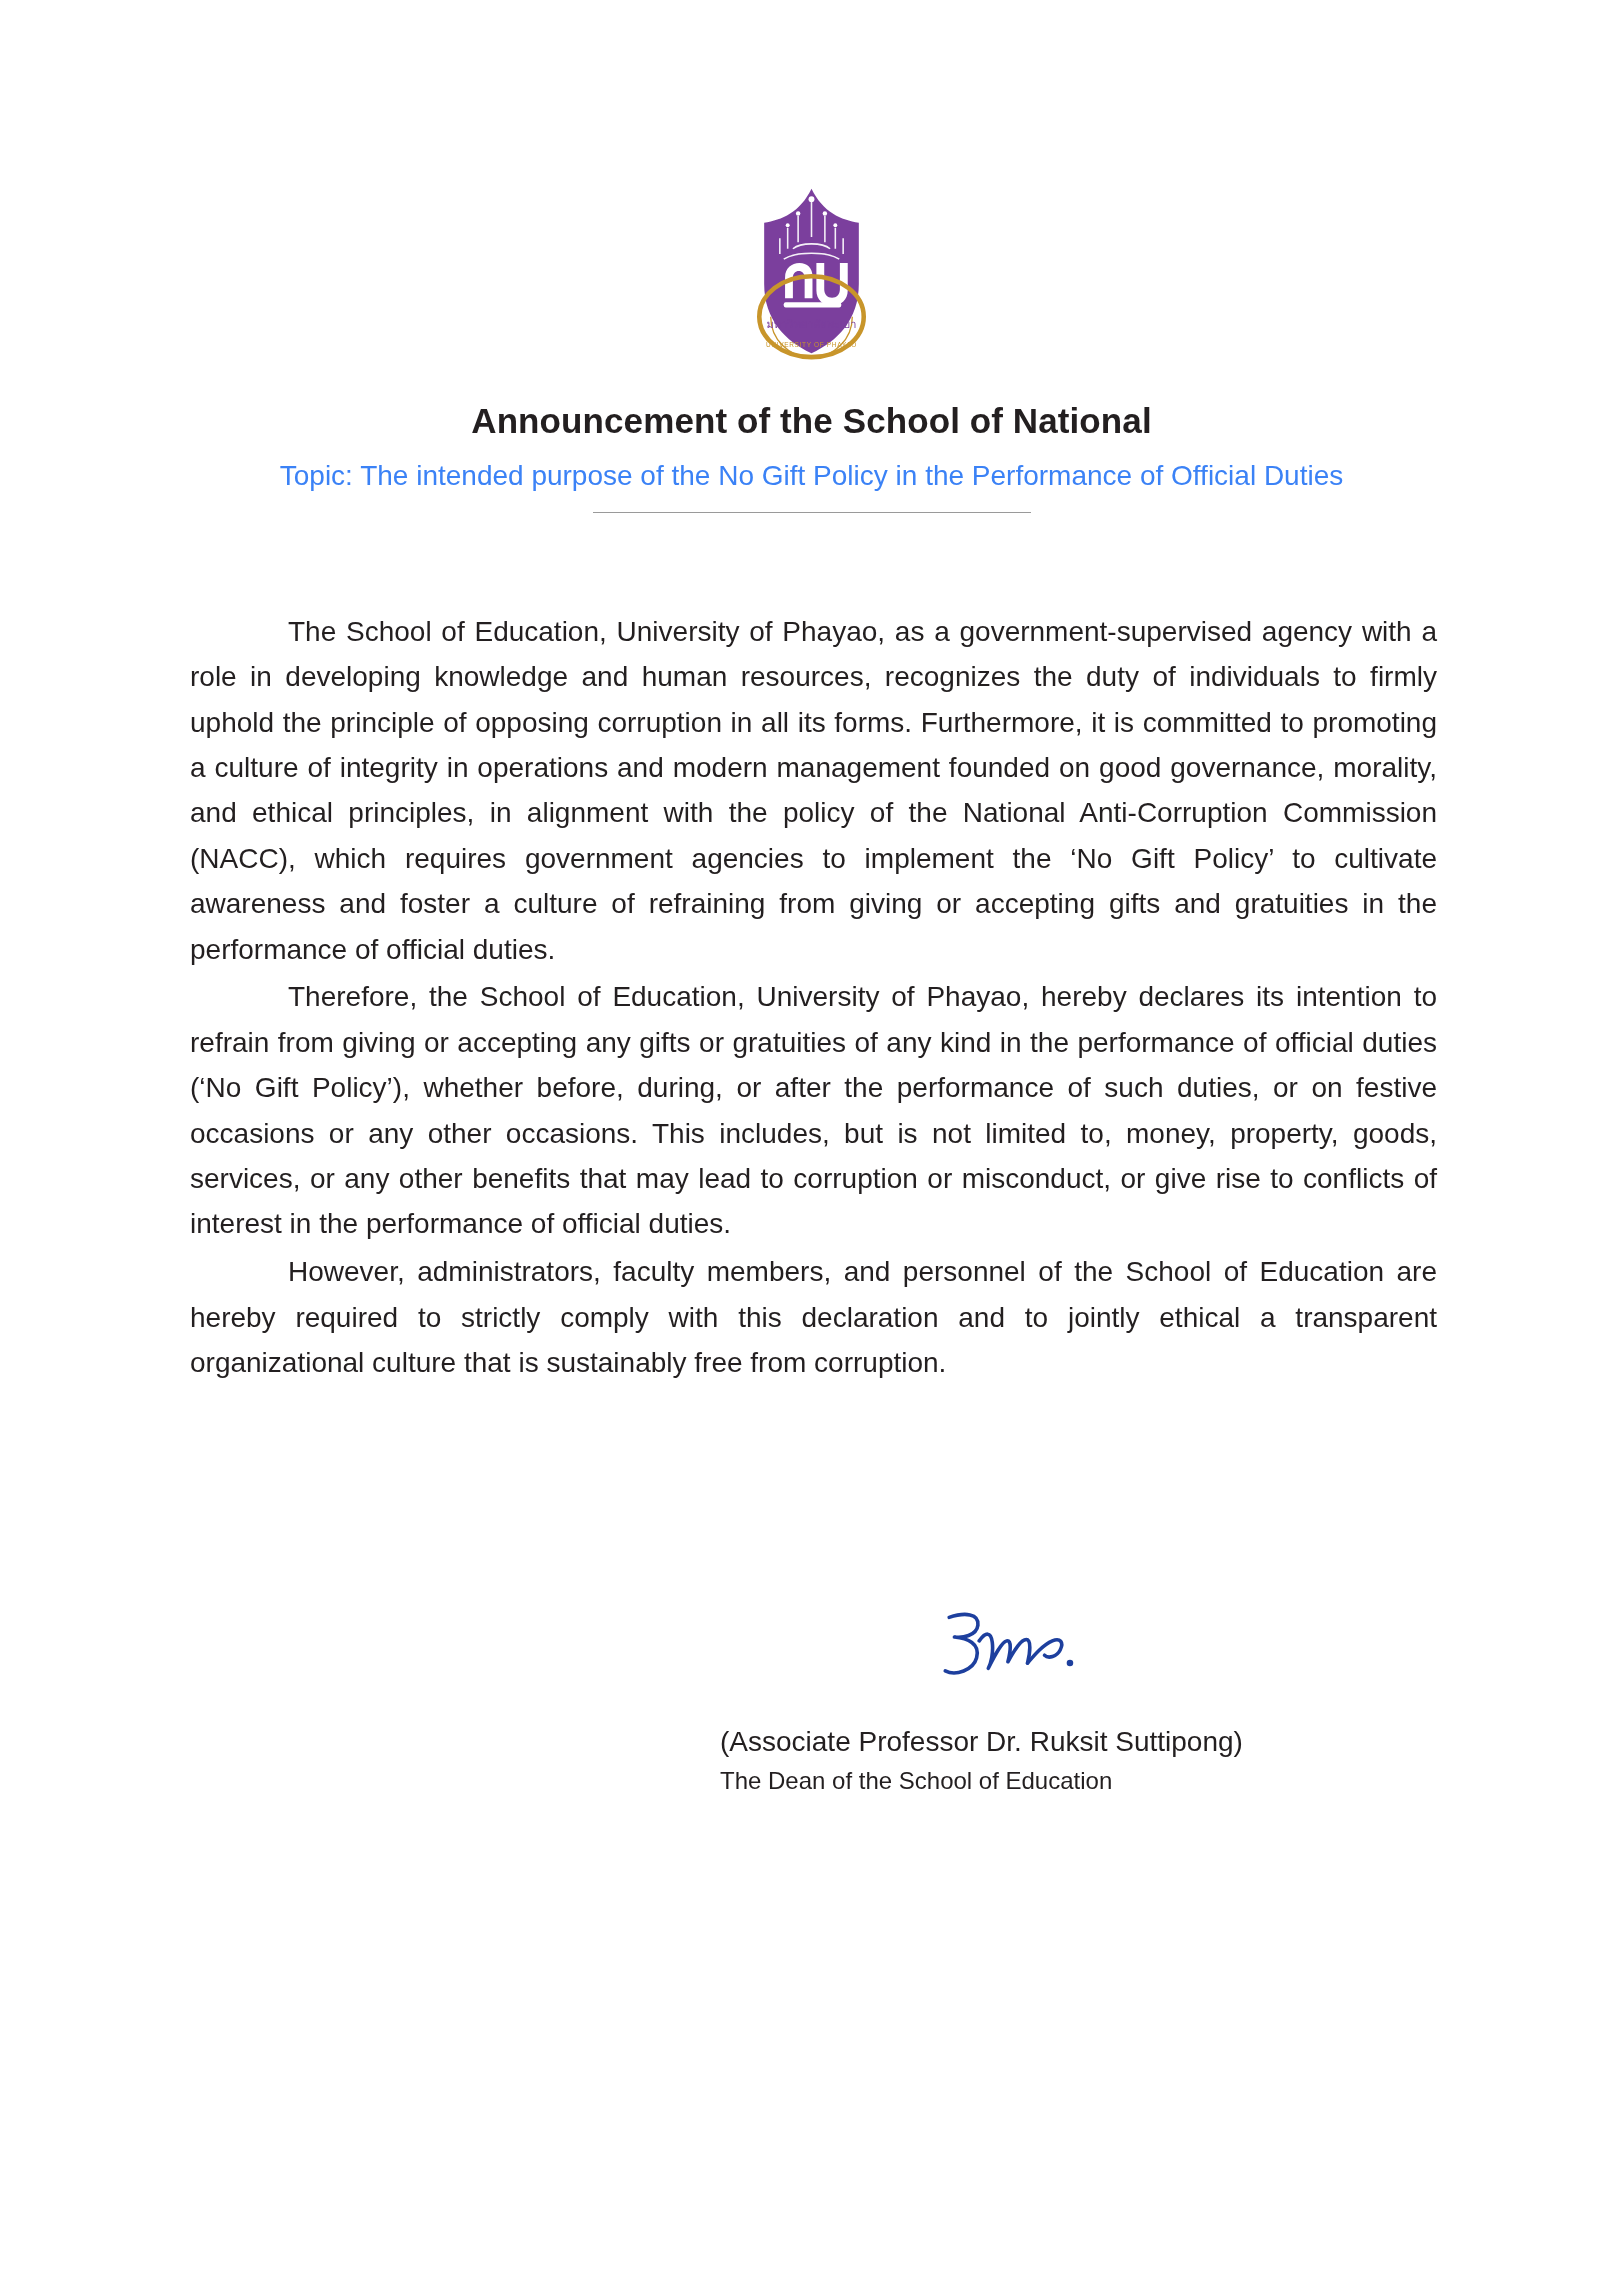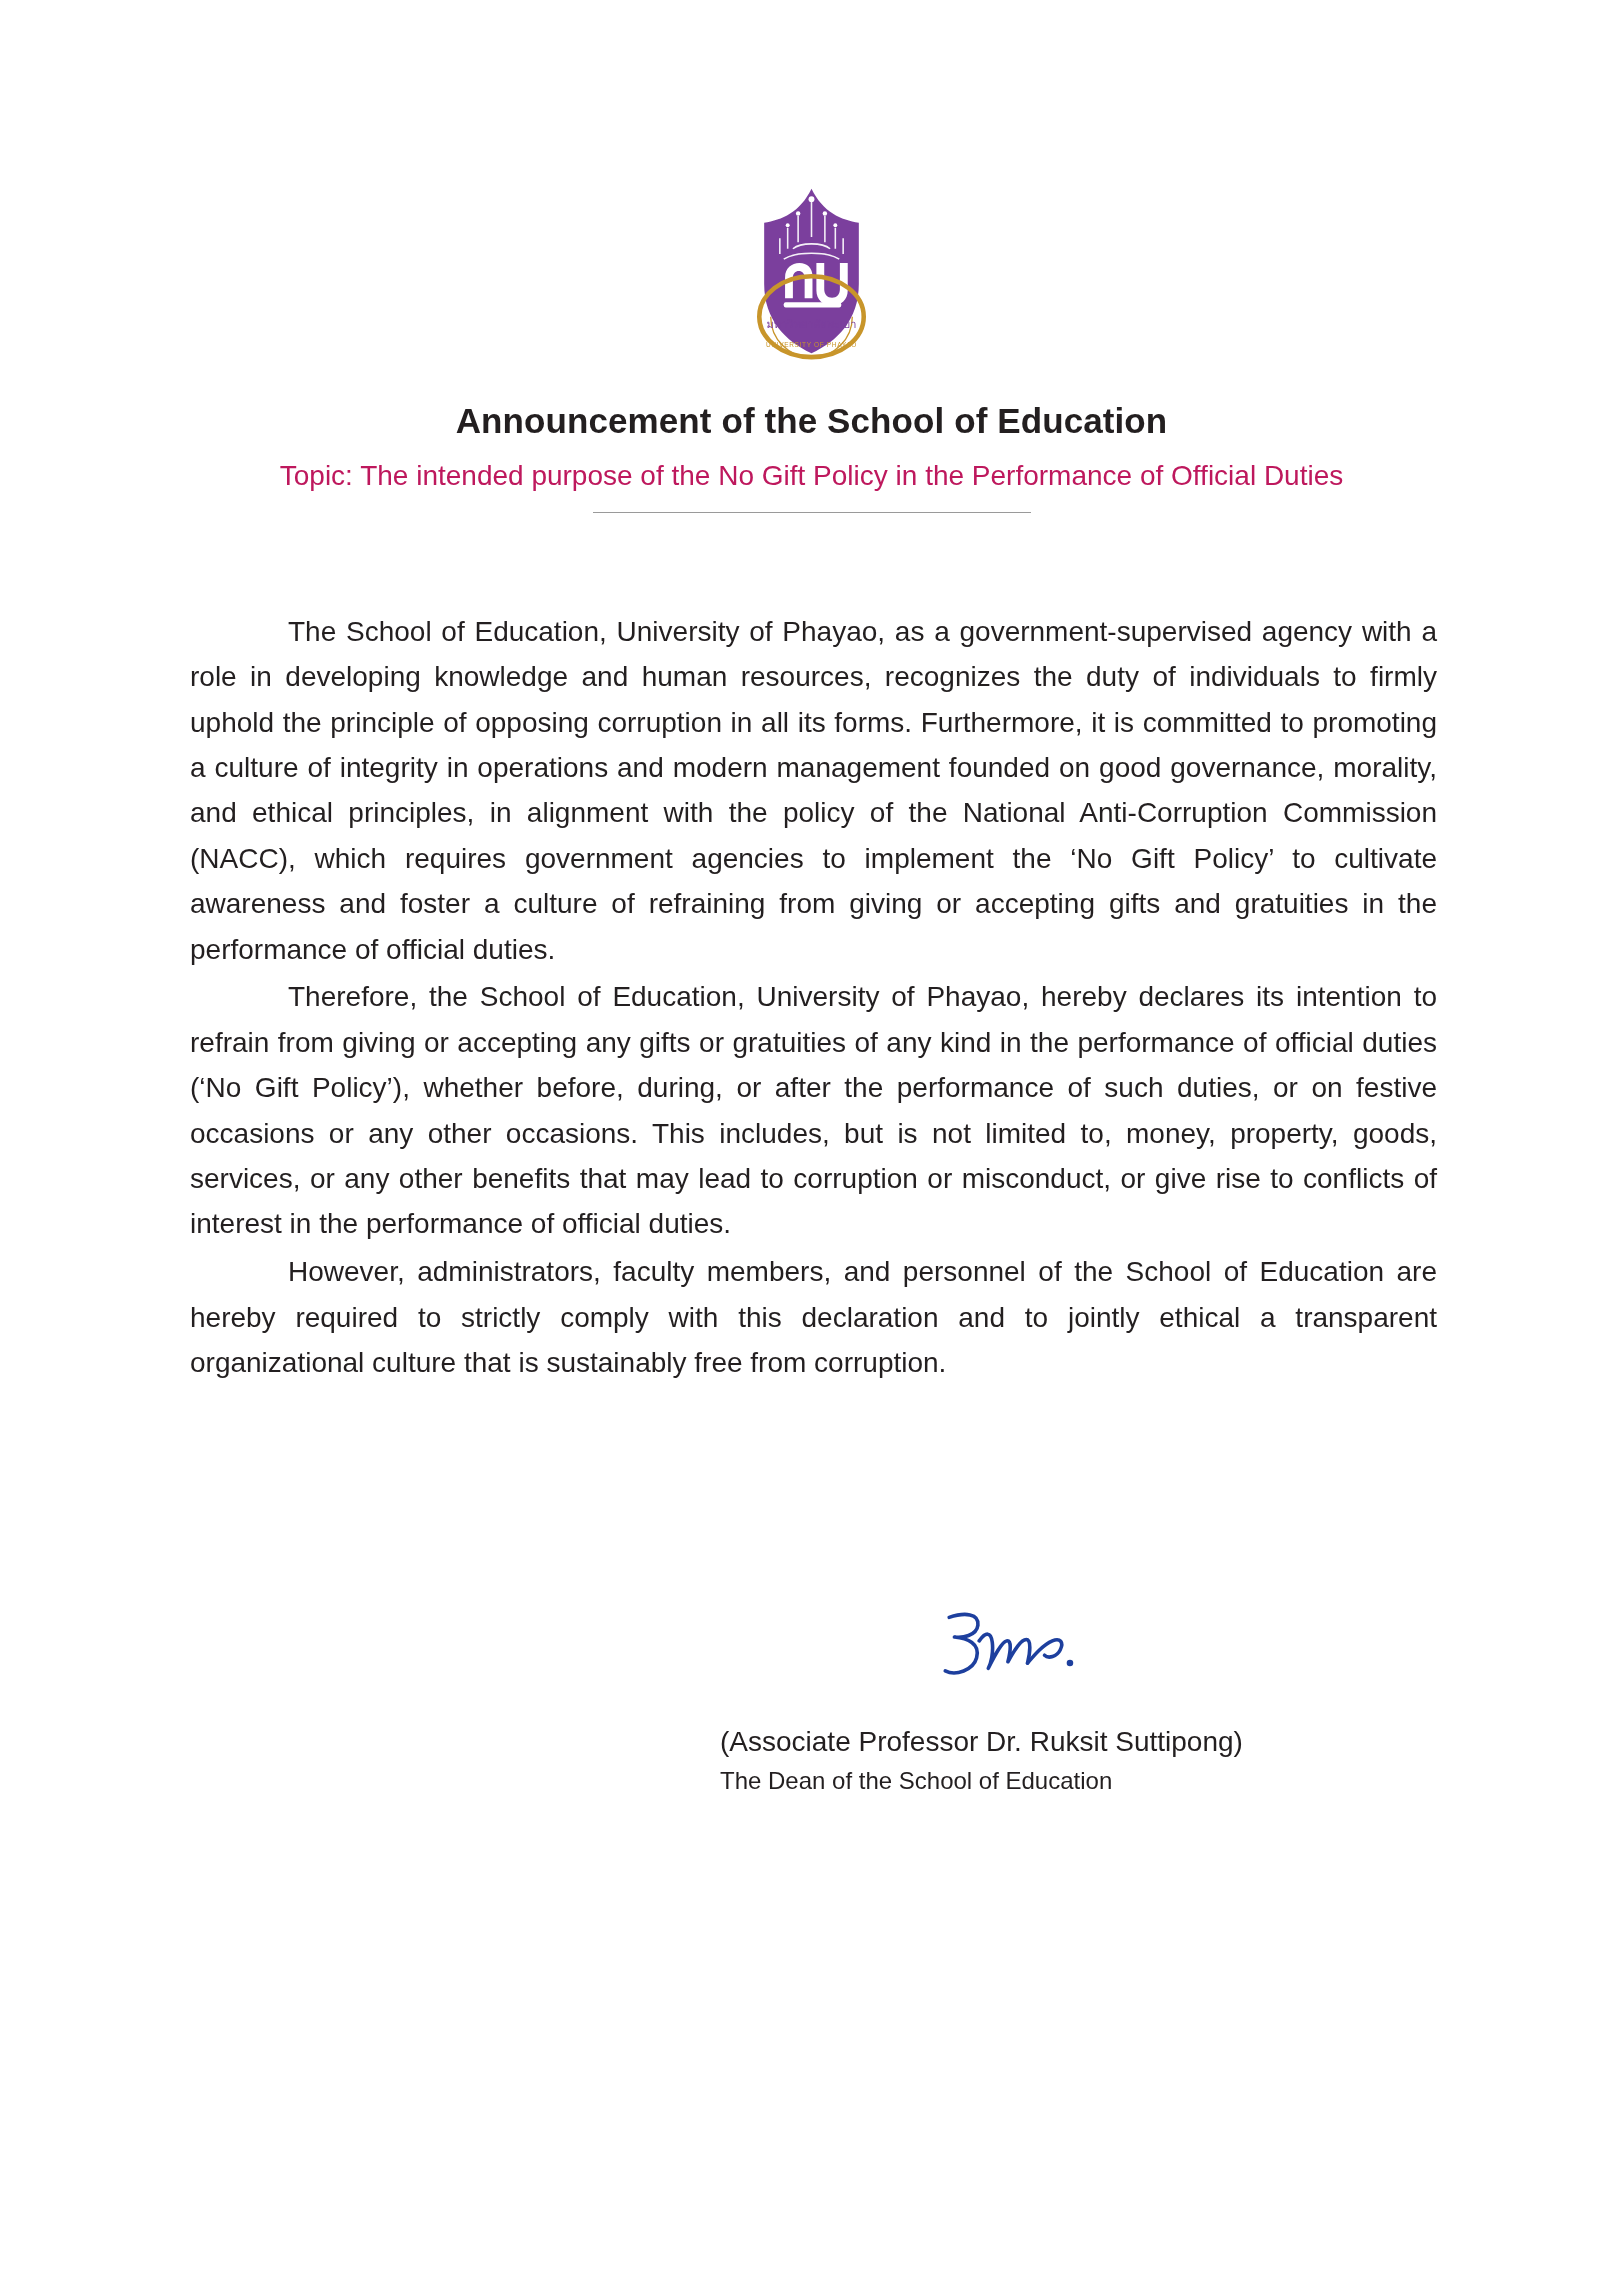--- a/index.html
+++ b/index.html
@@ -51,21 +51,21 @@
     font-size: 35px;
     font-weight: bold;
     letter-spacing: 0.1px;
     line-height: 1.25;
     color: #231f20;
   }
   .doc-subject {
     margin-top: 14.4px;
     font-size: 28px;
     line-height: 1.35;
-    color: #be185d;
+    color: #3b82f6;
   }
   .doc-fiscal {
     margin-top: 9.2px;
     font-size: 27px;
     line-height: 1.35;
     color: #231f20;
   }
   .rule {
     margin: 17px auto 0 auto;
     width: 438px;
@@ -169,21 +169,21 @@
           <text x="132.5" y="218" text-anchor="middle" fill="#7b3f9d" font-size="17">มหาวิทยาลัยพะเยา</text>
         </g>
         <g fill="#c8952a" font-size="9.5" font-family="'Liberation Sans', sans-serif">
           <text x="132.5" y="246" text-anchor="middle" fill="#c8952a" font-size="10" letter-spacing="1">UNIVERSITY OF PHAYAO</text>
         </g>
       </svg>
     </div>
   </div>
 
   <div class="header">
-    <div class="doc-title">Announcement of the School of Education</div>
+    <div class="doc-title">Announcement of the School of National</div>
     <div class="doc-subject">Topic:  The intended purpose of the No Gift Policy in the Performance of Official Duties</div>
     <div class="rule"></div>
   </div>
 
   <div class="body-block">
     <p class="para">The School of Education, University of Phayao, as a government-supervised agency with a role in developing knowledge and human resources, recognizes the duty of individuals to firmly uphold the principle of opposing corruption in all its forms.  Furthermore, it is committed to promoting a culture of integrity in operations and modern management founded on good governance, morality, and ethical principles, in alignment with the policy of the National Anti-Corruption Commission (NACC), which requires government agencies to implement the ‘No Gift Policy’ to cultivate awareness and foster a culture of refraining from giving or accepting gifts and gratuities in the performance of official duties.</p>
     <p class="para">Therefore, the School of Education, University of Phayao, hereby declares its intention to refrain from giving or accepting any gifts or gratuities of any kind in the performance of official duties (‘No Gift Policy’), whether before, during, or after the performance of such duties, or on festive occasions or any other occasions. This includes, but is not limited to, money, property, goods, services, or any other benefits that may lead to corruption or misconduct, or give rise to conflicts of interest in the performance of official duties.</p>
     <p class="para">However, administrators, faculty members, and personnel of the School of Education are hereby required to strictly comply with this declaration and to jointly ethical a transparent organizational culture that is sustainably free from corruption.</p>
   </div>
 

